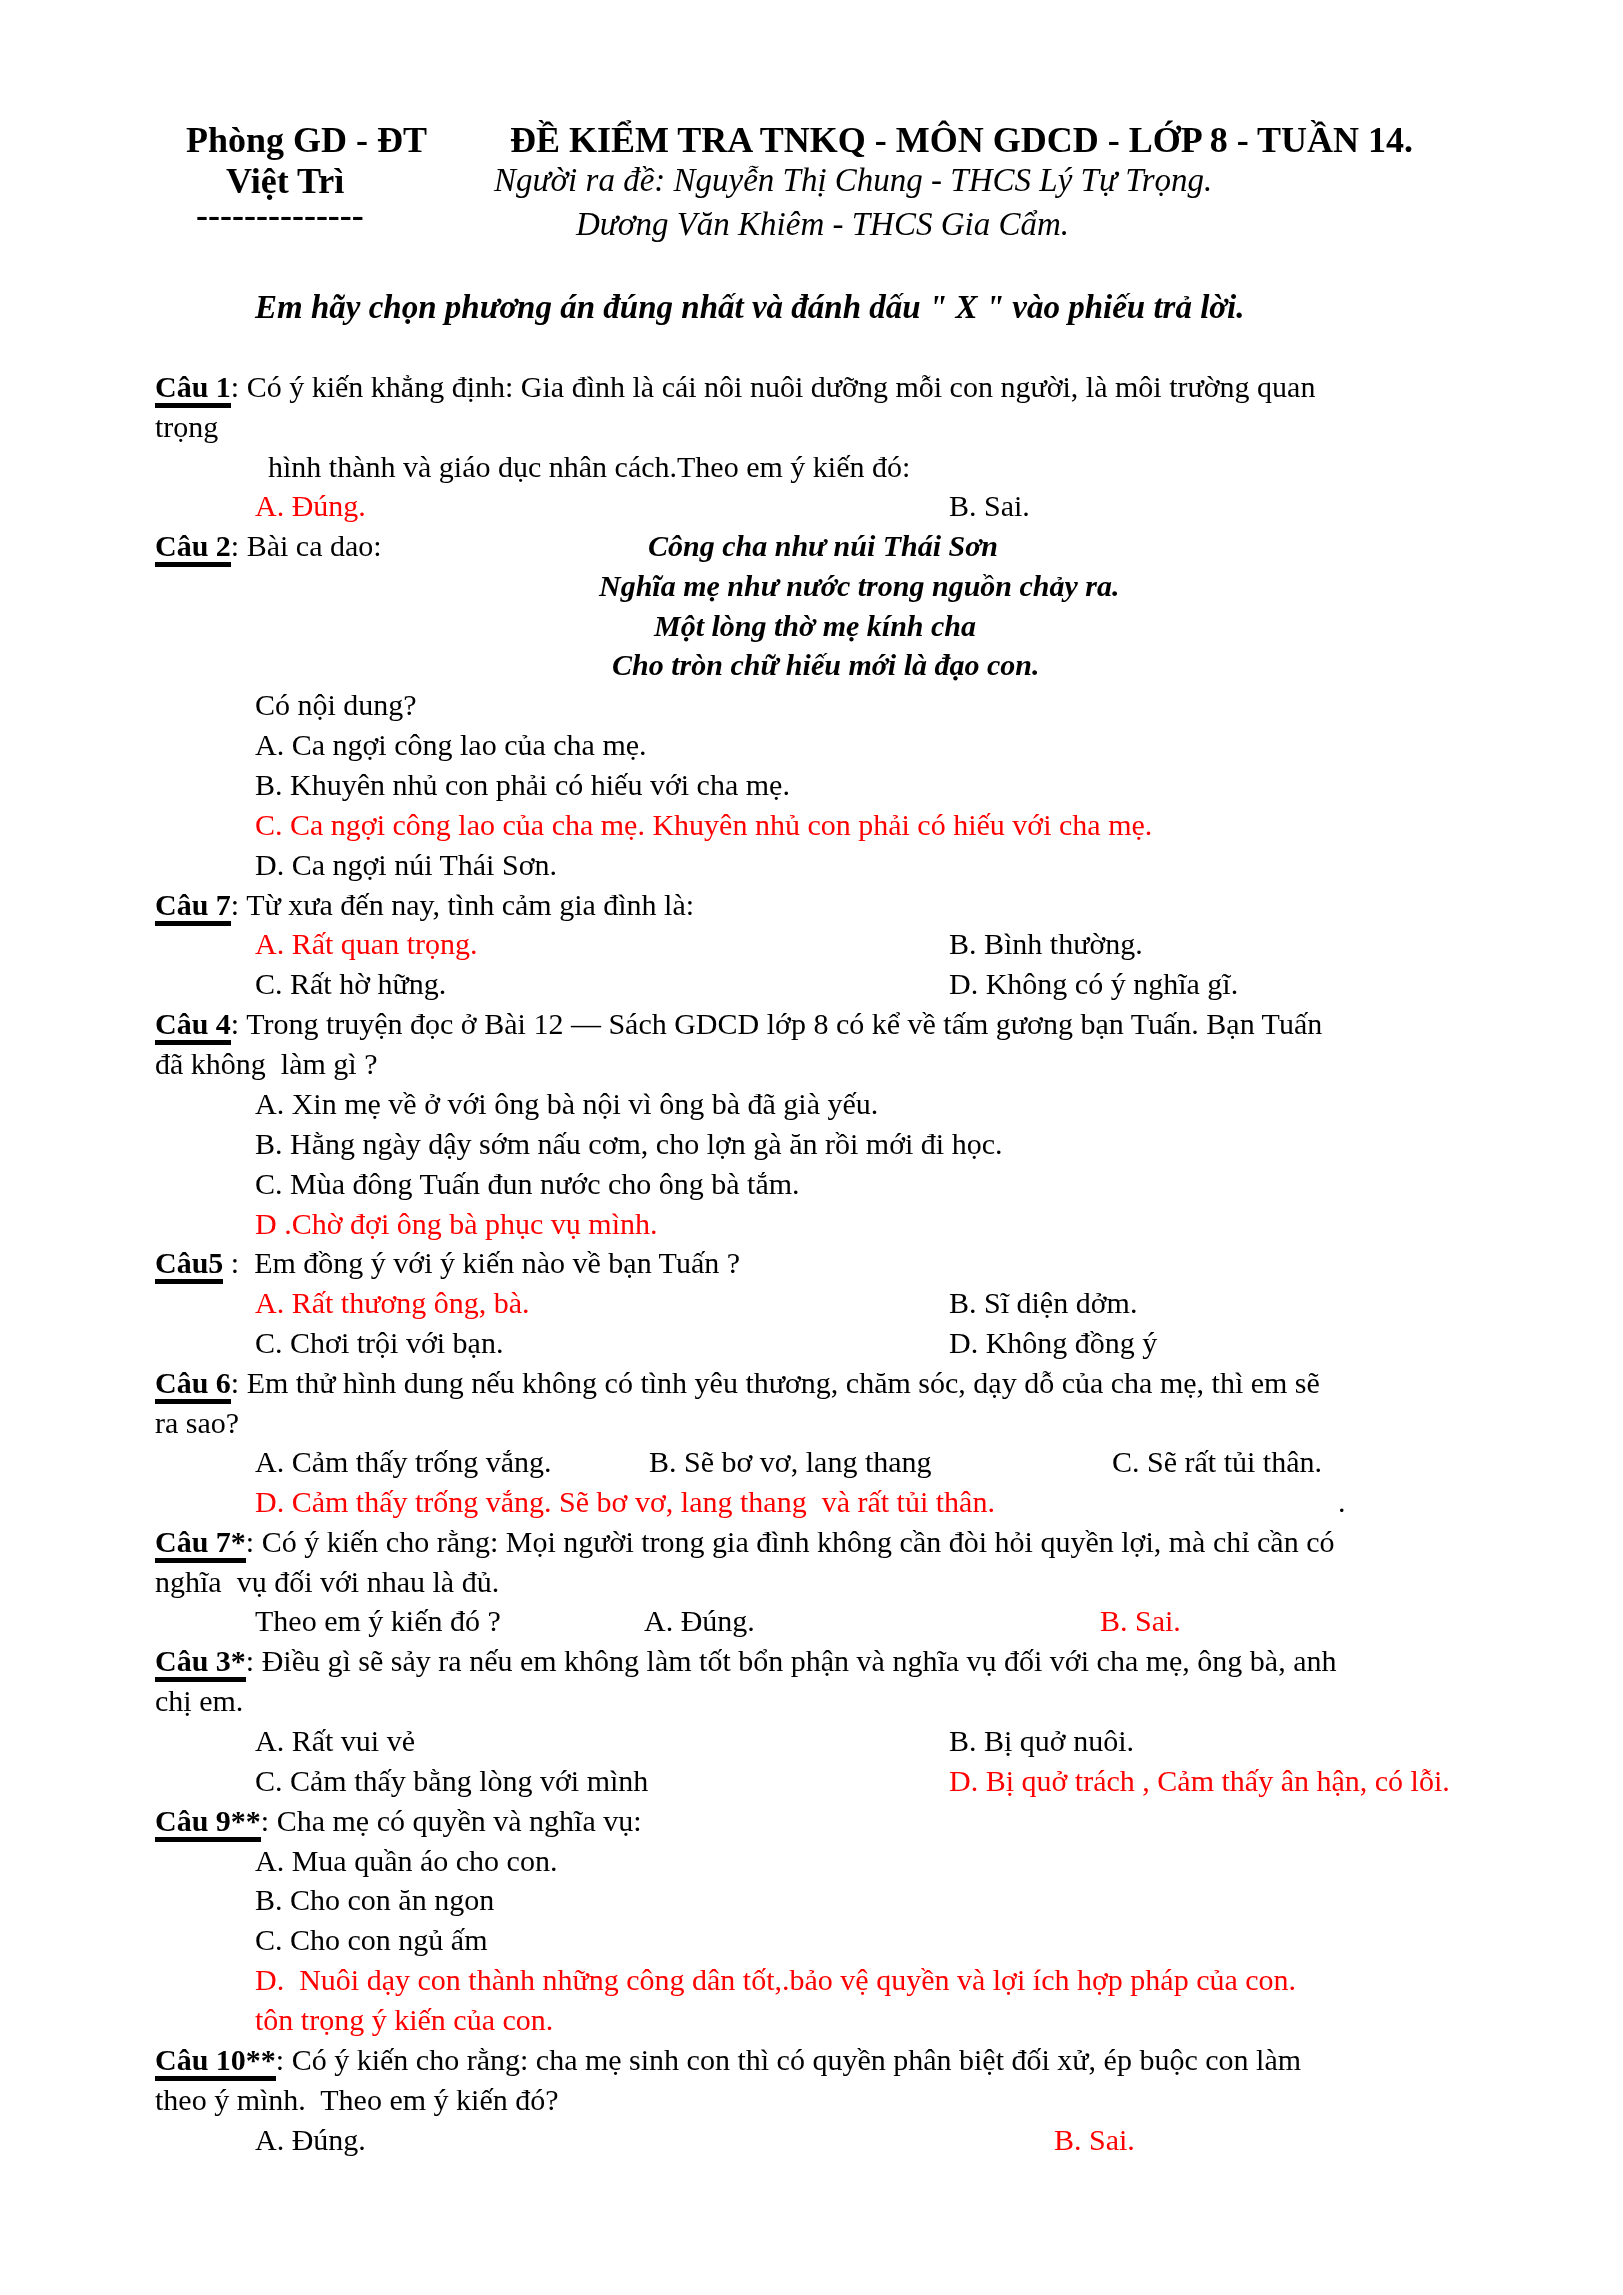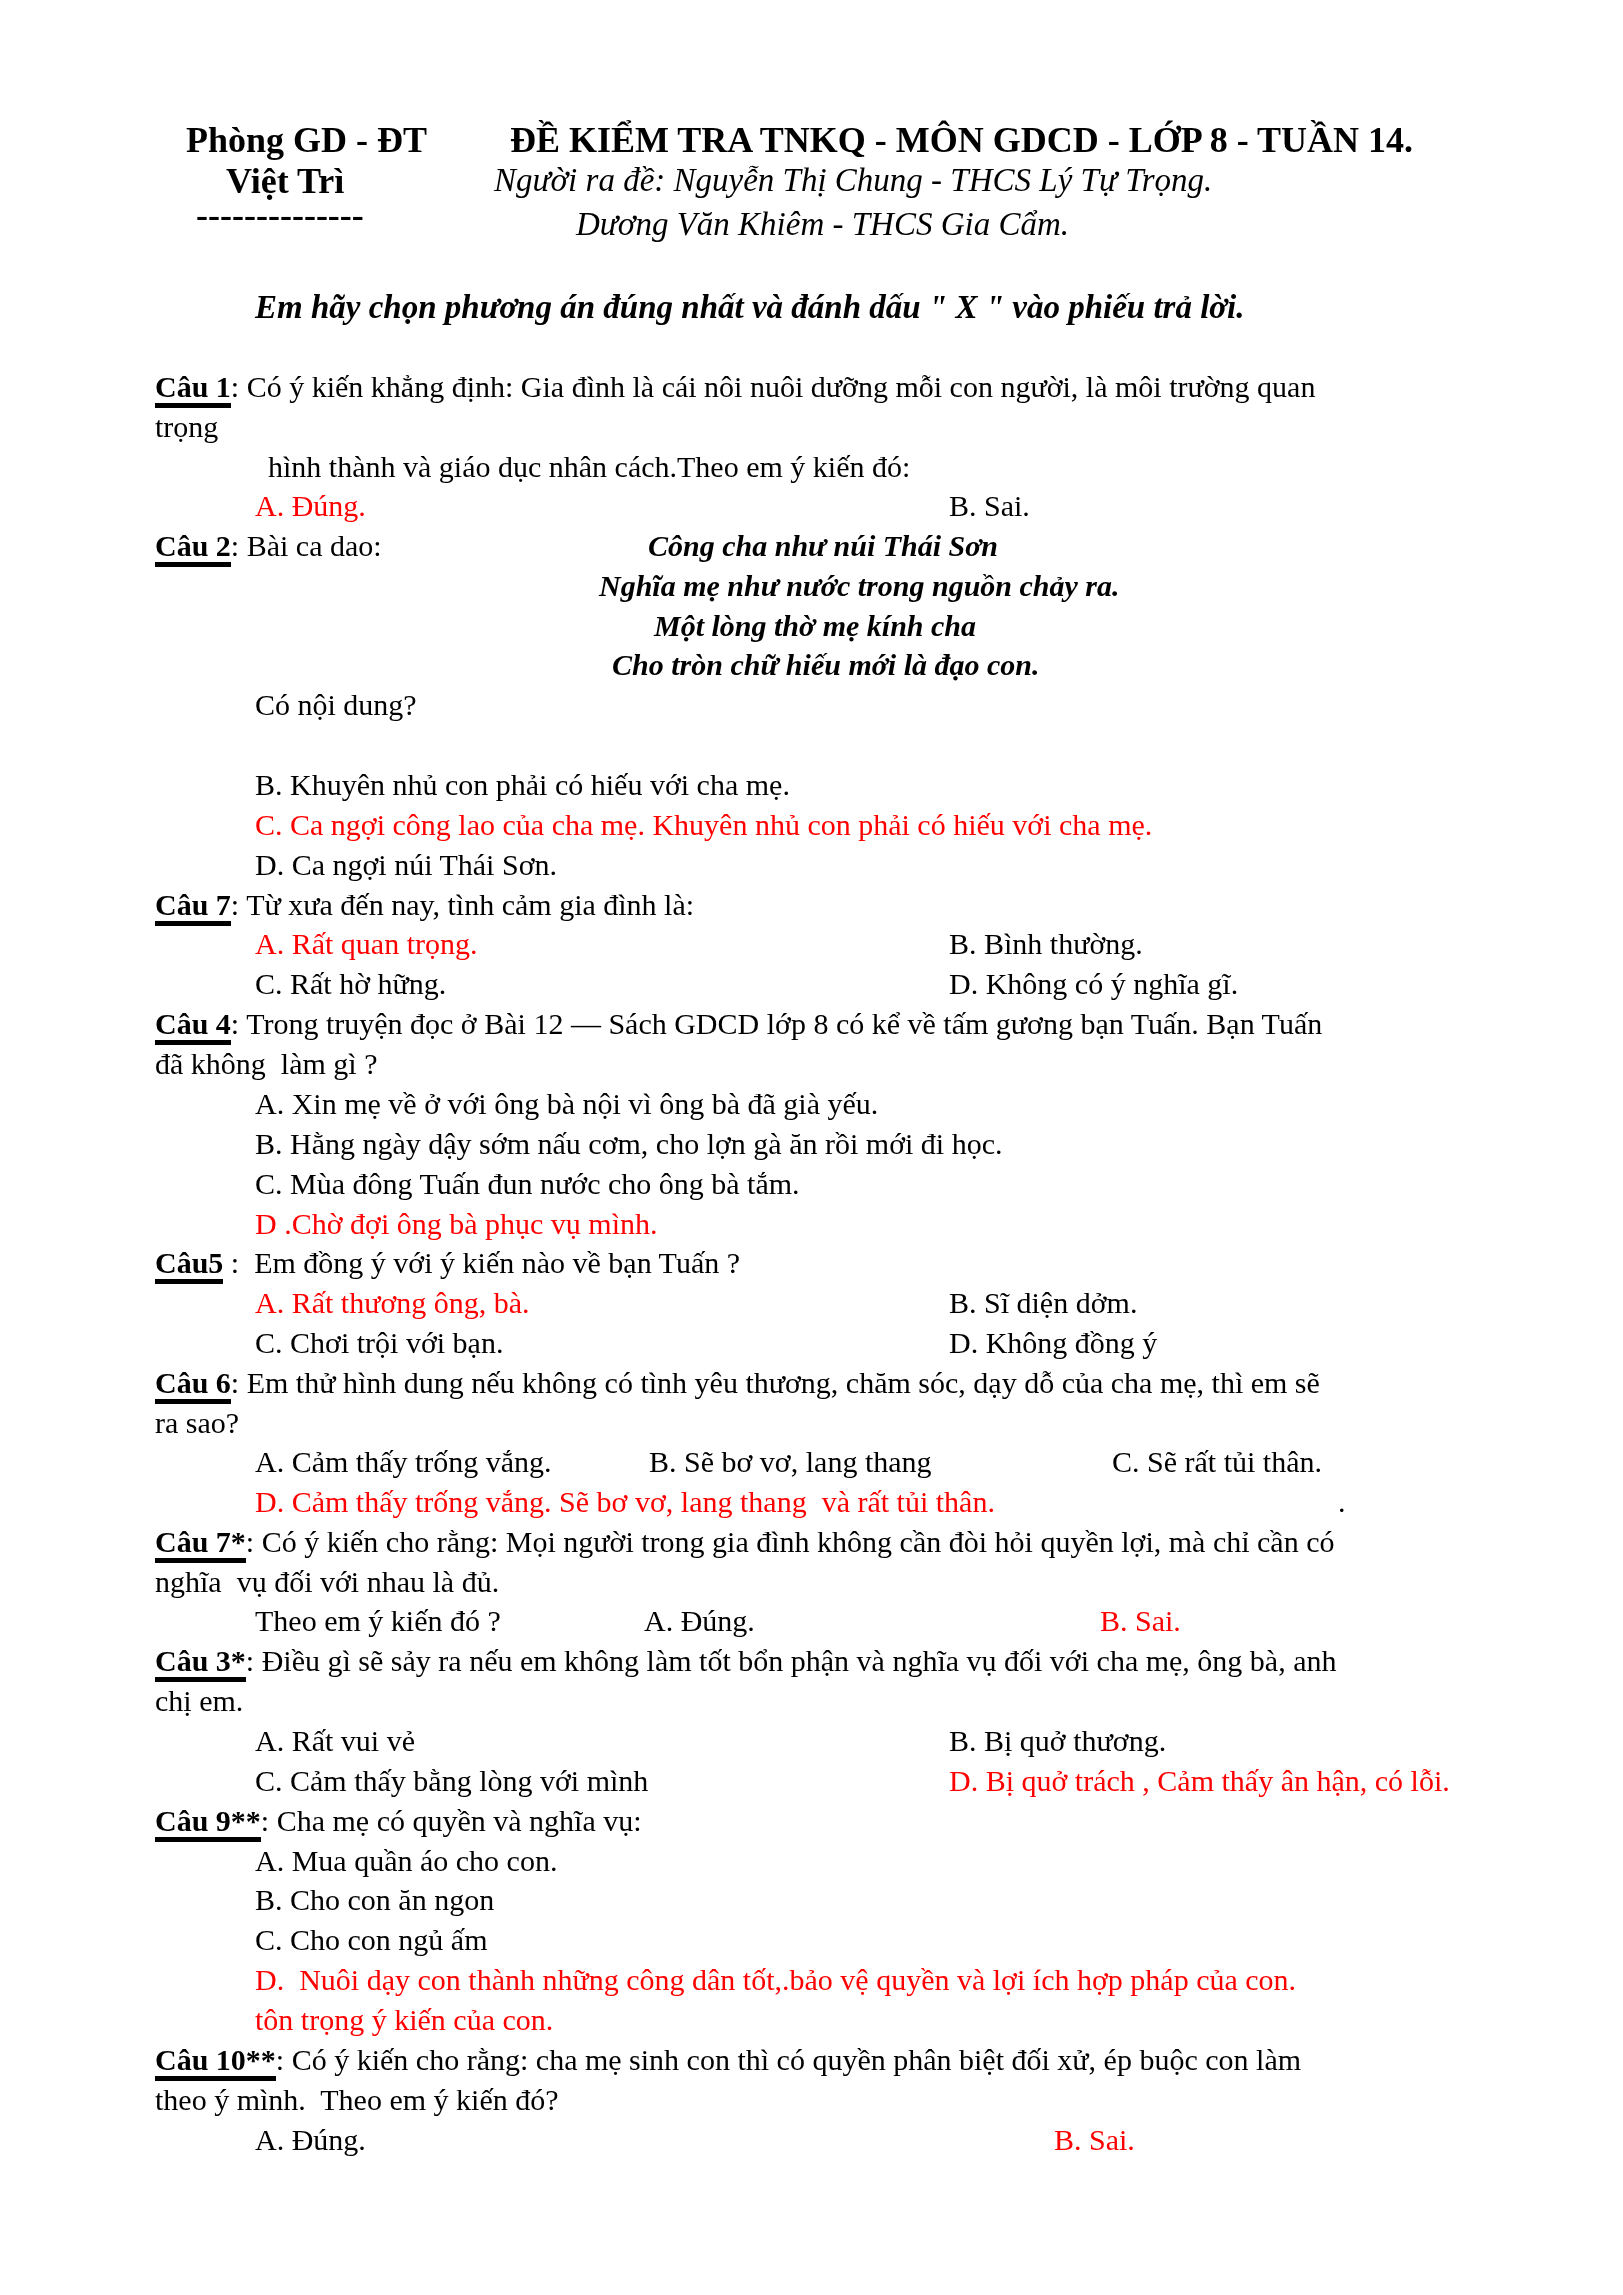--- a/index.html
+++ b/index.html
@@ -66,20 +66,23 @@
   </div>
   <div class="ln" style="top:569px">
     <span class="seg poem" style="left:599px">Nghĩa mẹ như nước trong nguồn chảy ra.</span>
   </div>
   <div class="ln" style="top:648px">
     <span class="seg poem" style="left:612px">Cho tròn chữ hiếu mới là đạo con.</span>
   </div>
   <div class="ln" style="top:688px">
     <span class="seg" style="left:255px">Có nội dung?</span>
   </div>
+  <div class="ln" style="top:728px">
+    <span class="seg" style="left:255px">A. Ca ngợi công lao của cha mẹ.</span>
+  </div>
   <div class="ln" style="top:768px">
     <span class="seg" style="left:255px">B. Khuyên nhủ con phải có hiếu với cha mẹ.</span>
   </div>
   <div class="ln" style="top:808px">
     <span class="seg red" style="left:255px">C. Ca ngợi công lao của cha mẹ. Khuyên nhủ con phải có hiếu với cha mẹ.</span>
   </div>
   <div class="ln" style="top:848px">
     <span class="seg" style="left:255px">D. Ca ngợi núi Thái Sơn.</span>
   </div>
 
@@ -155,21 +158,21 @@
   </div>
 
   <div class="ln" style="top:1644px">
     <span class="seg" style="left:155px"><span class="lbl">Câu 3*</span><span>: Điều gì sẽ sảy ra nếu em không làm tốt bổn phận và nghĩa vụ đối với cha mẹ, ông bà, anh</span></span>
   </div>
   <div class="ln" style="top:1684px">
     <span class="seg" style="left:155px">chị em.</span>
   </div>
   <div class="ln" style="top:1724px">
     <span class="seg" style="left:255px">A. Rất vui vẻ</span>
-    <span class="seg" style="left:949px">B. Bị quở thương.</span>
+    <span class="seg" style="left:949px">B. Bị quở nuôi.</span>
   </div>
   <div class="ln" style="top:1764px">
     <span class="seg" style="left:255px">C. Cảm thấy bằng lòng với mình</span>
     <span class="seg red" style="left:949px">D. Bị quở trách , Cảm thấy ân hận, có lỗi.</span>
   </div>
 
   <div class="ln" style="top:1804px">
     <span class="seg" style="left:155px"><span class="lbl">Câu 9**</span><span>: Cha mẹ có quyền và nghĩa vụ:</span></span>
   </div>
   <div class="ln" style="top:1844px">

